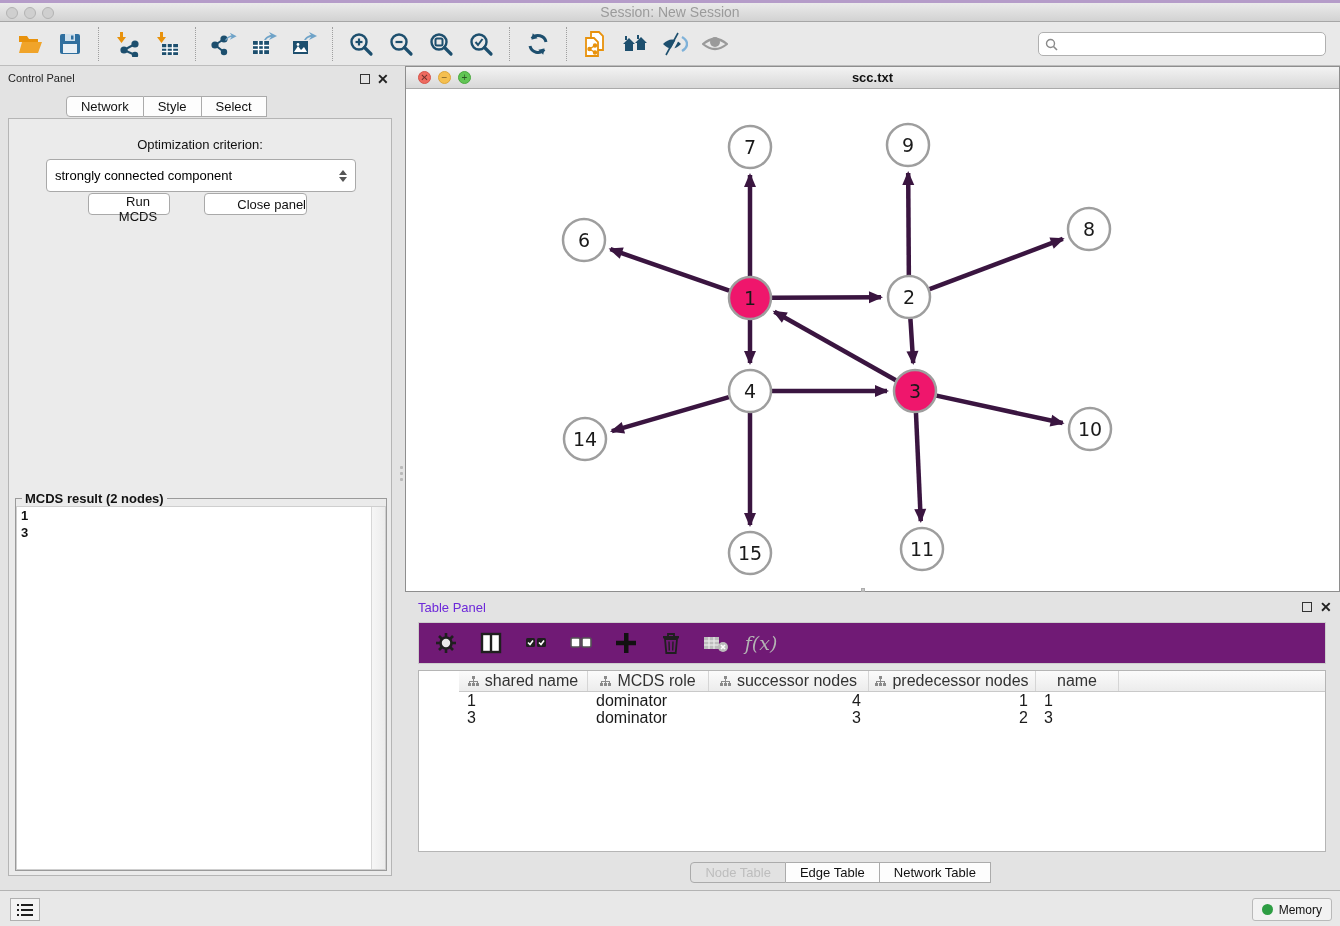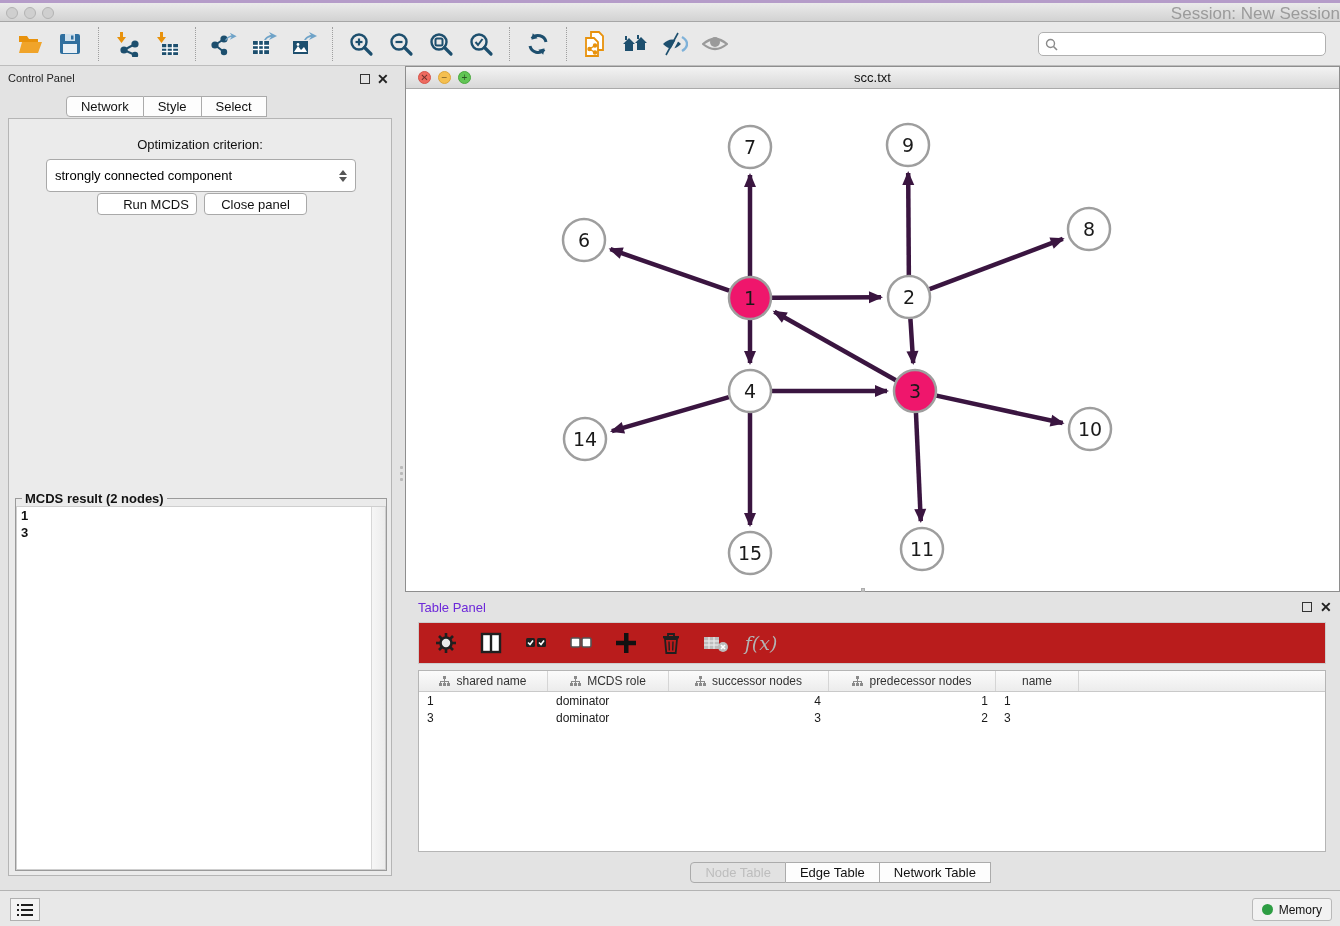--- a/index.html
+++ b/index.html
@@ -7,21 +7,21 @@
   body { font-family:"Liberation Sans", sans-serif; background:#e3e3e3; position:relative; }
   .app { position:absolute; inset:0; }
 
   
   .titlebar { position:absolute; left:0; top:0; width:1340px; height:22px;
     background:linear-gradient(#efefef,#d2d2d2); border-bottom:1px solid #a6a6a6; }
   .titlebar::before { content:""; position:absolute; left:0; top:0; width:100%; height:3px; background:#b59cc9; }
   .traffic { position:absolute; top:7px; width:12px; height:12px; border-radius:50%;
     background:#cfcfcf; border:1px solid #b3b3b3; }
   .t1{left:6px} .t2{left:24px} .t3{left:42px}
-  .win-title { position:absolute; top:4px; width:100%; text-align:right; font-size:17px; color:#9b9b9b; }
+  .win-title { position:absolute; top:4px; width:100%; text-align:center; font-size:14px; color:#9b9b9b; }
 
   
   .toolbar { position:absolute; left:0; top:22px; width:1340px; height:44px;
     background:#e9e9e9; border-bottom:1px solid #bdbdbd; display:flex; align-items:center; padding:0 10px; }
   .tool { width:30px; height:30px; display:flex; align-items:center; justify-content:center; margin:0 5px; cursor:pointer; }
   .tsep { width:1px; height:34px; border-left:1px dotted #9f9f9f; margin:0 8px; }
   .searchbox { margin-left:auto; margin-right:4px; position:relative; width:288px; height:24px; }
   .searchbox input { width:100%; height:100%; border:1px solid #b0b0b0; border-radius:5px;
     padding:0 6px 0 26px; font-size:13px; background:#fff; outline:none; }
   .mag { position:absolute; left:7px; top:5px; width:13px; height:13px; pointer-events:none; }
@@ -45,62 +45,62 @@
   .opt-label { position:absolute; left:0; top:18px; width:100%; text-align:center; font-size:13px; color:#111; }
   .opt-select { position:absolute; left:37px; top:40px; width:310px; height:33px; background:#fff;
     border:1px solid #a9a9a9; border-radius:4px; font-size:13px; display:flex; align-items:center;
     padding:0 8px; cursor:pointer; }
   .stepper { margin-left:auto; display:flex; flex-direction:column; gap:2px; }
   .stepper i { width:0; height:0; border-left:4px solid transparent; border-right:4px solid transparent; }
   .stepper .up { border-bottom:5px solid #555; }
   .stepper .dn { border-top:5px solid #555; }
   .cp-btn { position:absolute; top:74px; height:22px; background:#fff; border:1px solid #a9a9a9;
     border-radius:4px; font-size:13px; color:#111; cursor:pointer; font-family:inherit; }
-  .btn-run { left:88px; width:100px;padding-left:18px; } .btn-closep { left:195px; width:103px; }
+  .btn-run { left:79px; width:82px;padding-left:18px; } .btn-closep { left:195px; width:103px;text-align:right; }
 
   .result-fs { position:absolute; left:6px; top:372px; width:372px; height:380px;
     border:1px solid #9a9a9a; padding:0;font-weight:bold; }
   .result-fs legend { font-size:13px; color:#111; margin-left:6px; padding:0 3px; }
   .result-list { position:absolute; inset:0; background:#fff; border:1px solid #cfcfcf; overflow:hidden; }
   .result-item { font-size:13px; color:#111; line-height:17px; padding-left:4px; }
   .result-scroll { position:absolute; right:0; top:0; bottom:0; width:14px;
     background:linear-gradient(90deg,#f6f6f6,#ececec); border-left:1px solid #d7d7d7; cursor:pointer; }
 
   
   .net-window { position:absolute; left:405px; top:66px; width:935px; height:526px;
     background:#fff; border:1px solid #8e8e8e; }
   .net-titlebar { position:absolute; left:0; top:0; width:100%; height:22px;
     background:linear-gradient(#f3f3f3,#d8d8d8); border-bottom:1px solid #aaa; }
   .nt { position:absolute; top:4px; width:13px; height:13px; border-radius:50%; font-size:10px;
     line-height:12px; text-align:center; color:rgba(0,0,0,.55); cursor:pointer; }
   .nt-close { left:12px; background:#ee6a5f; border:1px solid #d55349; }
   .nt-min   { left:32px; background:#f5bf4f; border:1px solid #dda63a; }
   .nt-max   { left:52px; background:#61c554; border:1px solid #4aa73e; }
-  .net-title { position:absolute; top:3px; width:100%; text-align:center; font-size:13px; color:#111; }
+  .net-title { position:absolute; top:3px; width:100%; text-align:center; font-size:13px; color:#111;font-weight:bold; }
   .net-canvas { position:absolute; left:0; top:22px; width:933px; height:502px; background:#fff; }
   .net-canvas svg { width:100%; height:100%; }
 
   .v-handle { position:absolute; left:399px; top:460px; width:5px; height:26px;
     display:flex; flex-direction:column; gap:3px; align-items:center; justify-content:center; cursor:col-resize; }
   .v-handle i { width:3px; height:3px; background:#b9b9b9; border-radius:1px; }
   .h-handle { position:absolute; left:855px; top:587px; width:16px; height:6px;
     display:flex; gap:3px; align-items:center; justify-content:center; cursor:row-resize; }
   .h-handle i { width:4px; height:4px; background:#c4c4c4; border:1px solid #adadad; }
 
   
   .table-panel { position:absolute; left:405px; top:594px; width:935px; height:296px; background:#e3e3e3; }
   .tp-head { position:absolute; left:13px; top:6px; font-size:13px; color:#6d28d9;text-align:center; }
   .tp-float { left:897px; top:8px; } .tp-close { left:915px; top:6px; }
   .tp-toolbar { position:absolute; left:13px; top:28px; width:908px; height:42px;
-    background:#b91c1c; border:1px solid #cdcdcd; display:flex; align-items:center; padding-left:14px; gap:19px; }
+    background:#701a75; border:1px solid #cdcdcd; display:flex; align-items:center; padding-left:14px; gap:19px; }
   .tpi { display:flex; align-items:center; justify-content:center; width:26px; height:26px; cursor:pointer; }
   .fx { font-family:"DejaVu Serif", serif; font-style:italic; font-size:19px; color:#b3b3b3; }
 
   .tbl { position:absolute; left:13px; top:76px; width:908px; height:182px; background:#fff;
-    border:1px solid #b5b5b5; font-size:12px; }
+    border:1px solid #b5b5b5; font-size:16px;padding-left:40px; }
   .tbl-header { display:flex; height:21px; background:linear-gradient(#fbfbfb,#ececec);
     border-bottom:1px solid #c9c9c9; }
   .th { display:flex; align-items:center; justify-content:center; gap:6px;
     border-right:1px solid #d5d5d5; color:#333; cursor:pointer; }
   .c0{width:129px}.c1{width:121px}.c2{width:160px}.c3{width:167px}.c4{width:83px}
   .tbl-row { display:flex; height:17px; align-items:center; cursor:default; }
   .td { padding:0 8px; color:#1a1a1a; }
   .td.r { text-align:right; }
 
   .tp-tabs { position:absolute; left:0; top:268px; width:100%; display:flex; justify-content:center; }

